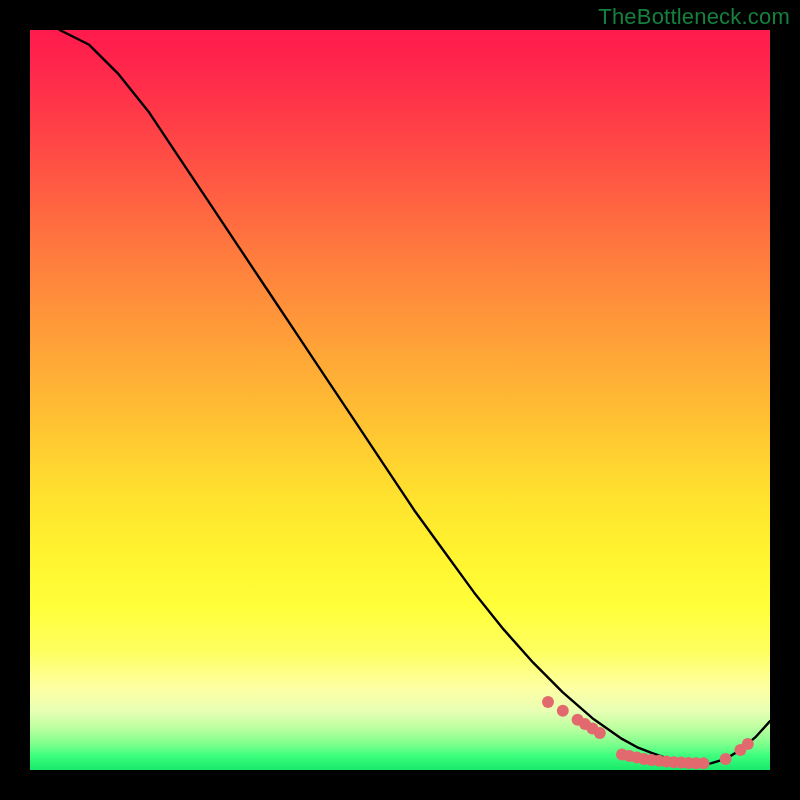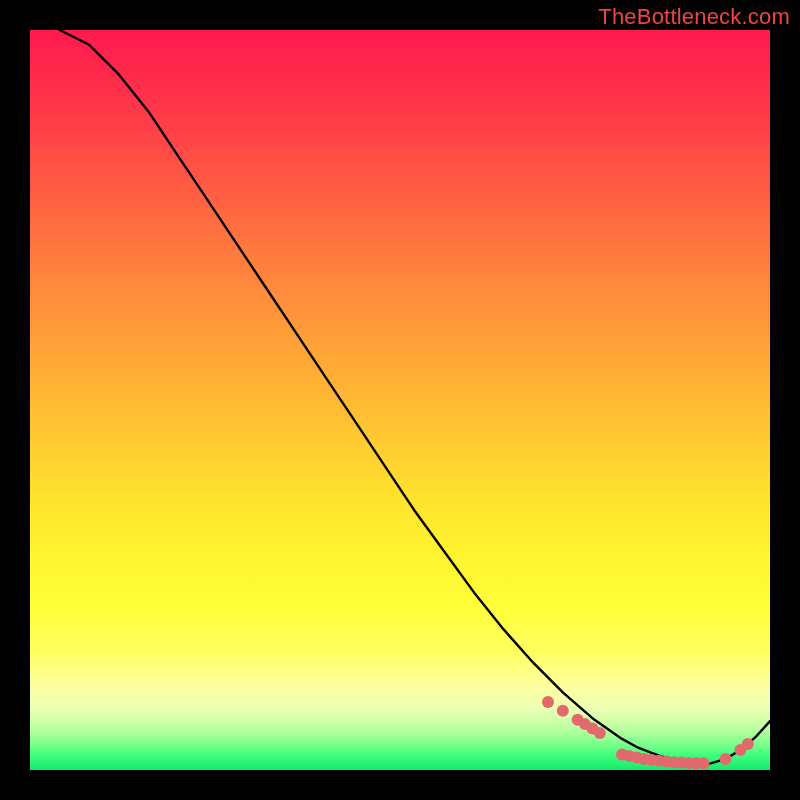--- a/index.html
+++ b/index.html
@@ -14,21 +14,21 @@
   .frame {
     position: relative;
     width: 800px;
     height: 800px;
     background: #000;
   }
   .watermark {
     position: absolute;
     top: 4px;
     right: 10px;
-    color: #ef4444;
+    color: #15803d;
     font-size: 22px;
     font-weight: 500;
     letter-spacing: 0.2px;
     z-index: 10;
   }
   .plot-area {
     position: absolute;
     left: 30px;
     top: 30px;
     width: 740px;

